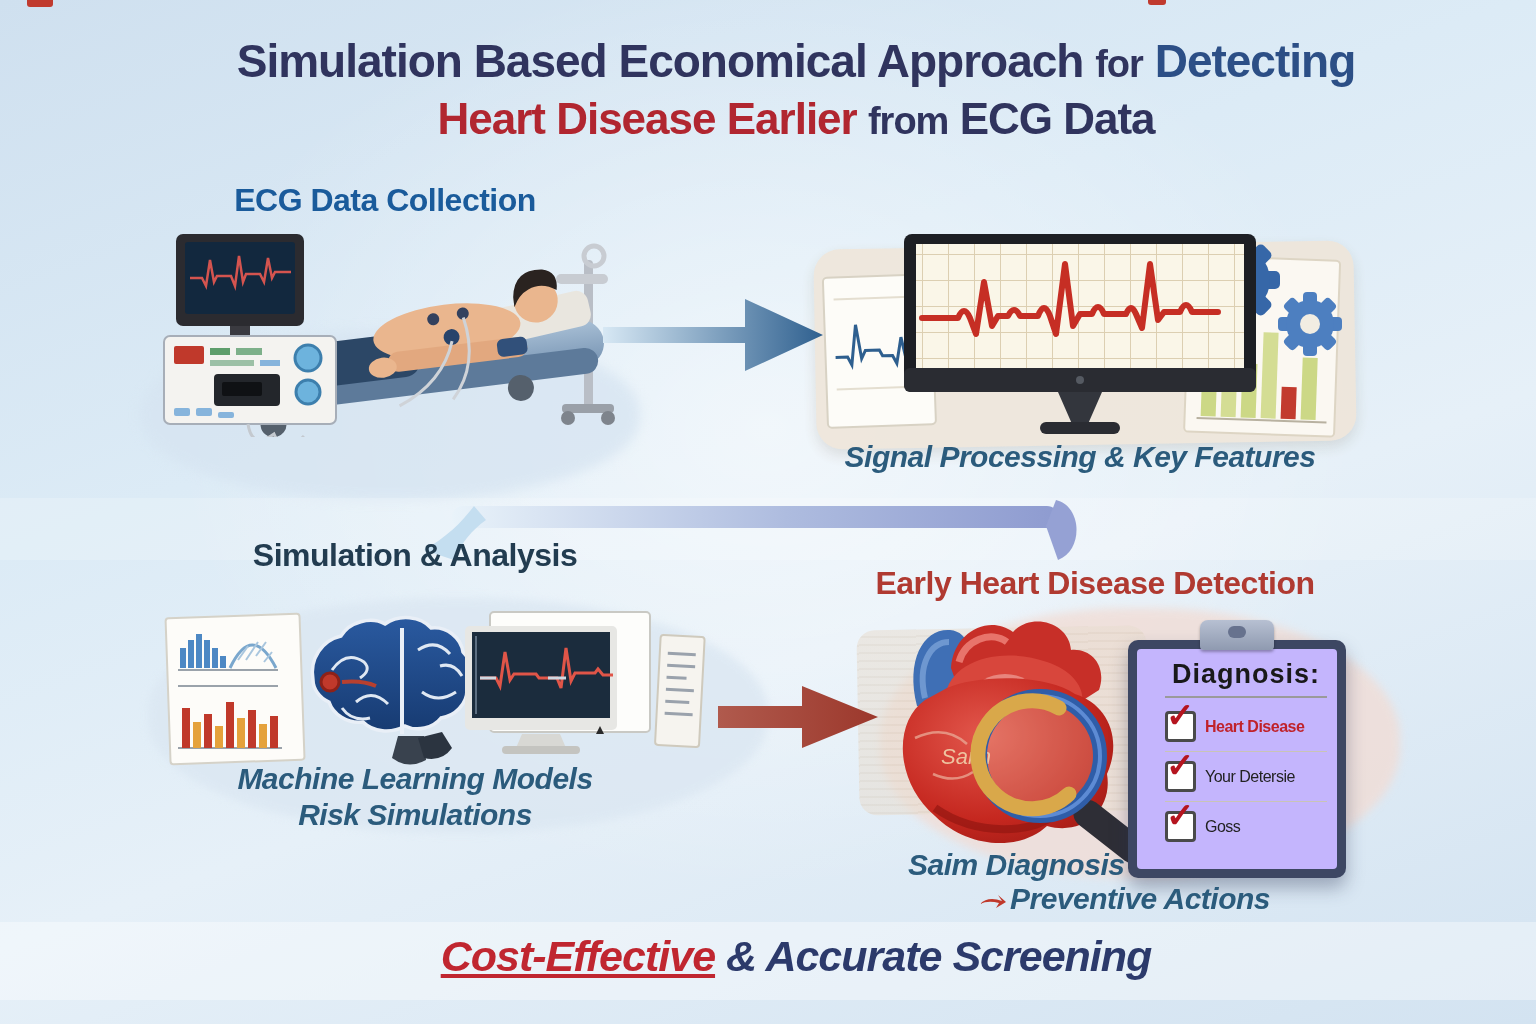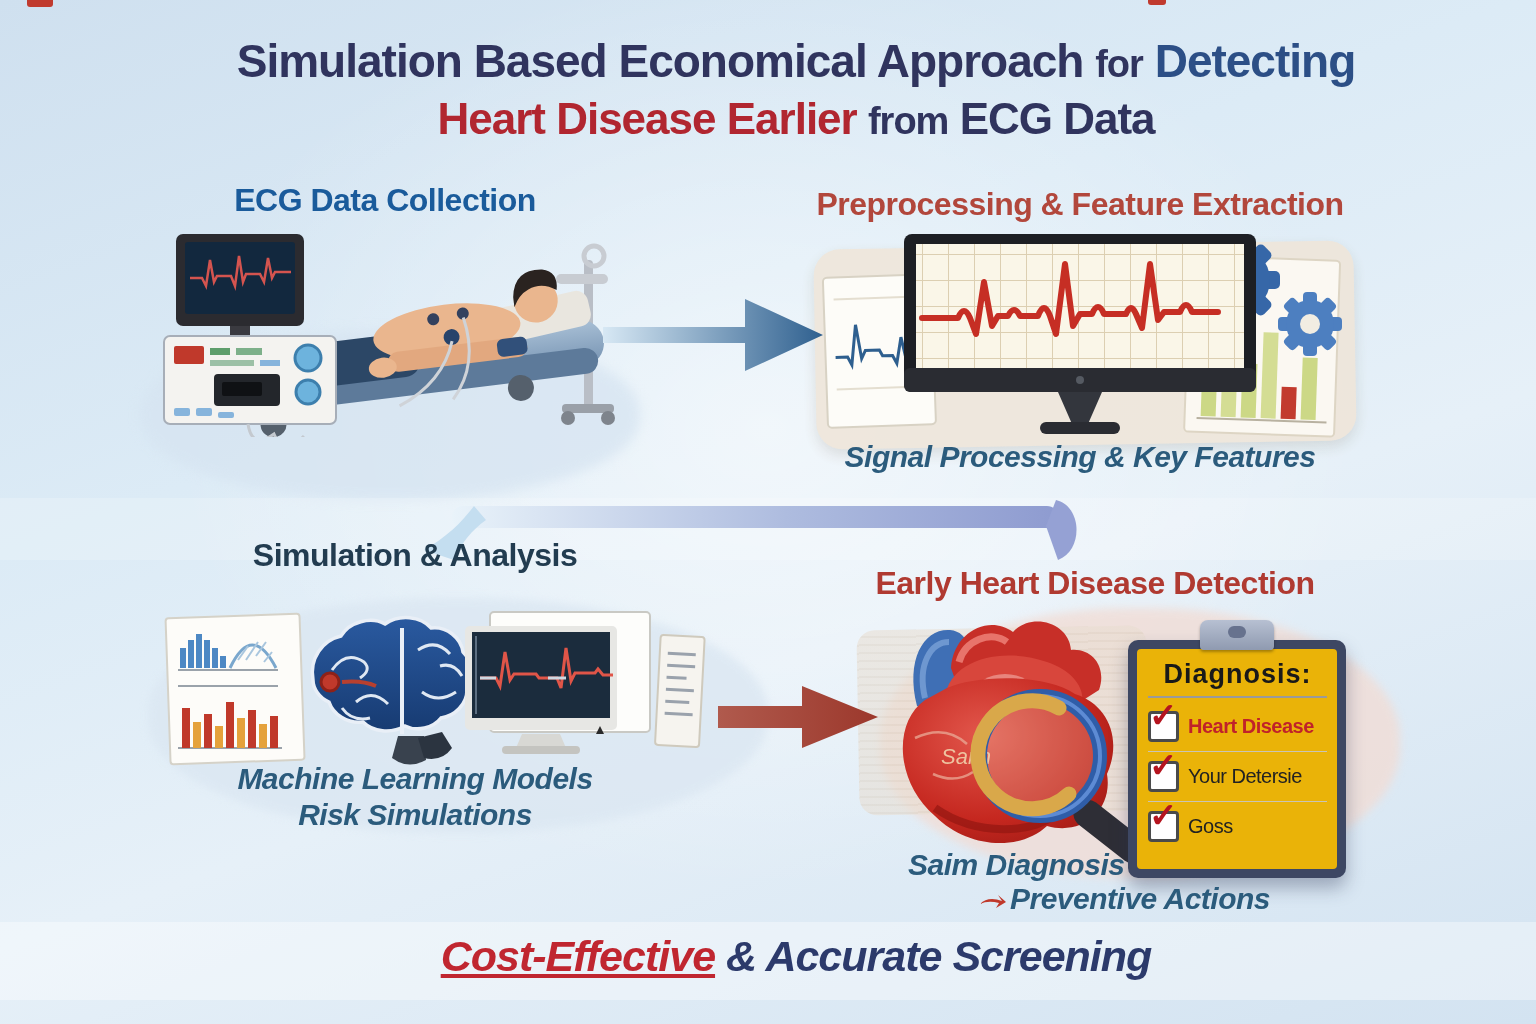--- a/index.html
+++ b/index.html
@@ -18,27 +18,27 @@
   .t-blue{color:#2c4f86;}
   .t-red{color:#b12630;}
   .t-small{font-size:38px;}
   
   .heading{font-weight:bold;text-align:center;letter-spacing:-.5px;}
   .caption{font-style:italic;font-weight:bold;text-align:center;color:#2b5b7c;letter-spacing:-.5px;}
   
   .clipboard{position:absolute;background:#3d4763;border-radius:10px;padding:9px;box-shadow:0 10px 18px rgba(40,50,80,.35);}
   .clip-top{position:absolute;left:50%;transform:translateX(-50%);top:-20px;width:74px;height:30px;background:linear-gradient(#b7c0d2,#8f9ab0);border-radius:8px 8px 4px 4px;box-shadow:0 2px 3px rgba(0,0,0,.3);}
   .clip-hole{position:absolute;left:50%;top:6px;transform:translateX(-50%);width:18px;height:12px;background:#67728e;border-radius:6px;}
-  .clip-paper{background:#eab308;border-radius:4px;padding:10px 10px 6px 11px;height:100%;box-sizing:border-box;}
+  .clip-paper{background:#c4b5fd;border-radius:4px;padding:10px 10px 6px 28px;height:100%;box-sizing:border-box;}
   .clip-title{font-size:27px;font-weight:bold;color:#191919;text-align:center;letter-spacing:1px;border-bottom:2px solid #9a9a9a;padding-bottom:6px;margin-bottom:4px;}
   .check-row{display:flex;align-items:center;gap:9px;padding:9px 0;border-bottom:1px solid #c9c4b6;}
   .check-row:last-child{border-bottom:none;}
   .checkbox{position:relative;width:25px;height:25px;border:3px solid #4a4a4a;border-radius:4px;background:#fff;flex:0 0 auto;}
   .checkmark{position:absolute;left:-2px;top:-16px;font-size:34px;font-weight:bold;color:#b5141f;line-height:1;}
-  .check-label{font-size:20px;color:#222;letter-spacing:-.5px;white-space:nowrap;}
+  .check-label{font-size:16px;color:#222;letter-spacing:-.5px;white-space:nowrap;}
   .check-label.red{color:#c0222a;font-weight:bold;}
   
   .footer-band{position:absolute;left:0;width:100%;background:rgba(255,255,255,.38);}
   .edge-dash{position:absolute;background:#c03a2e;border-radius:0 0 3px 3px;}
 </style>
 </head>
 <body>
 
 <div id="canvas">
 
@@ -132,21 +132,20 @@
   <svg class="abs" style="left:595px;top:283px;" width="235" height="110" viewBox="0 0 235 110">
     <defs>
         <linearGradient id="arb" x1="0" y1="0" x2="1" y2="0">
       <stop offset="0" stop-color="#d7e8f4"></stop>
           <stop offset="1" stop-color="#2f608f"></stop>
         </linearGradient>
       </defs>
     <path d="M8,44 H150 V16 L228,52 L150,88 V60 H8 Z" fill="url(#arb)"></path>
   </svg>
 
-  <div class="abs heading" style="left:770px;top:186px;width:620px;font-size:32px;color:#b2473c;">Preprocessing &amp; Feature Extraction</div>
 
   <svg class="abs" style="left:818px;top:228px;" width="530" height="212" viewBox="0 0 530 212">
     <defs>
       <pattern id="grid" width="26" height="26" patternUnits="userSpaceOnUse">
         <path d="M26 0H0V26" fill="none" stroke="#dccfb2" stroke-width="2"></path>
       </pattern>
     </defs>
 
     <g transform="rotate(-2 60 140)">
       <rect x="8" y="48" width="108" height="150" rx="4" fill="#fdfcf8" stroke="#d8d2c4" stroke-width="2"></rect>

